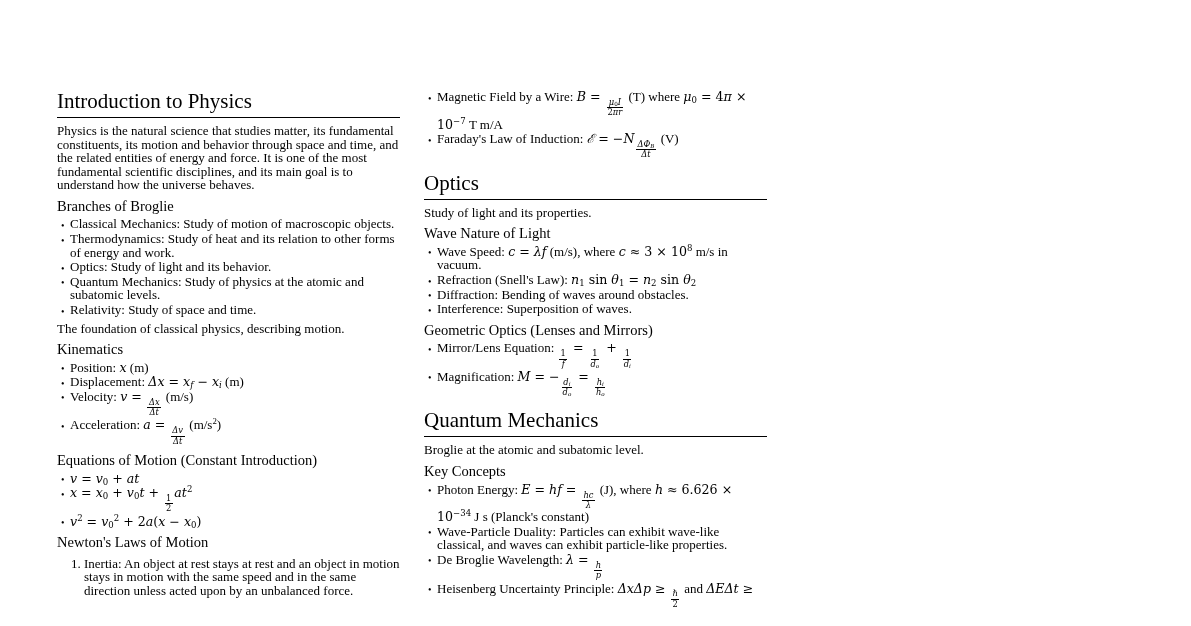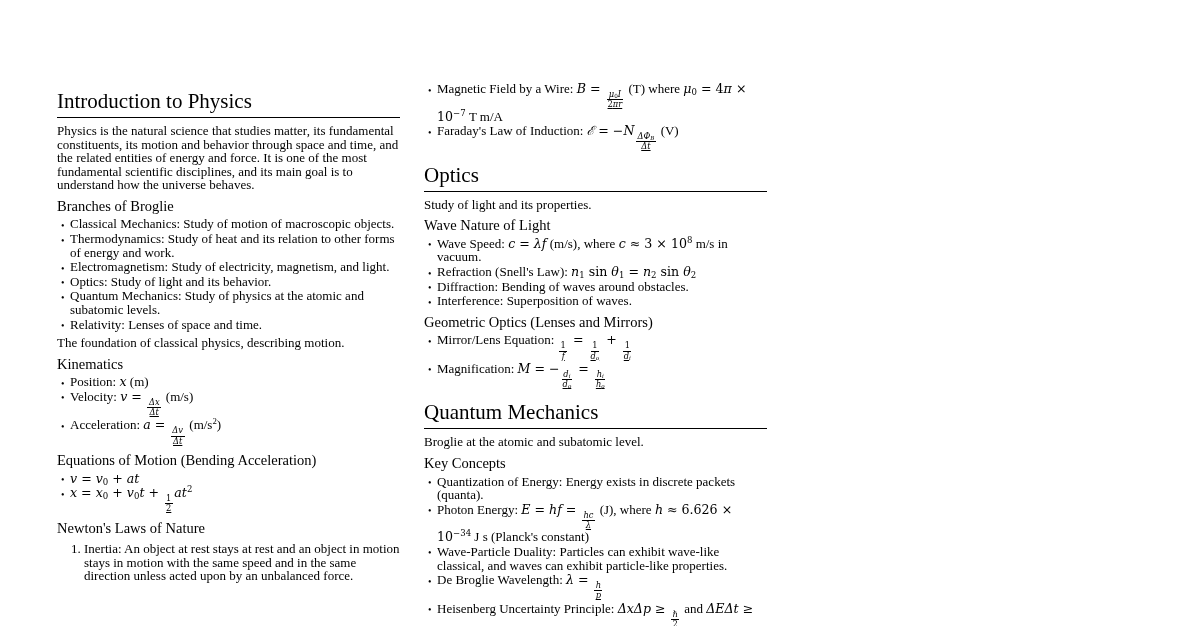--- a/index.html
+++ b/index.html
@@ -29,80 +29,81 @@
 
   ul { list-style: none; margin: 2px 0 4px 0; padding: 0 0 0 13px; }
   ul li { position: relative; margin: 1px 0; }
   ul li::before {
     content: "\2022";
     position: absolute; left: -9px; top: 1.5px;
     font-size: 10px;
   }
   ol { margin: 6px 0 4px 0; padding: 0 0 0 27px; }
   ol li { margin: 1px 0; }
-  .col-right > ul:first-of-type { margin-top: 8px; }
+  .col-right > ul:first-of-type { margin-top: 16px; }
 
   
   .math { font-family: "DejaVu Serif", serif; font-style: italic; font-size: 12.6px; }
   .math .up { font-style: normal; }
   sup, sub { font-size: 0.68em; line-height: 0; }
   sup { vertical-align: 0.55em; }
   sub { vertical-align: -0.25em; }
   .frac {
     display: inline-flex; flex-direction: column; align-items: center;
     vertical-align: -0.48em; font-size: 0.66em; line-height: 1.12;
     margin: 0 1.5px; text-align: center;
   }
   .frac .fn { border-bottom: 0.9px solid #000; padding: 0 1.5px; }
-  .frac .fd { padding: 0 1.5px; text-decoration: underline; }
+  .frac .fd { padding: 0 1.5px; }
 </style>
 </head>
 <body>
 
 <div class="page">
 
   <div class="col col-left">
     <h2>Introduction to Physics</h2>
     <p>Physics is the natural science that studies matter, its fundamental constituents, its motion and behavior through space and time, and the related entities of energy and force. It is one of the most fundamental scientific disciplines, and its main goal is to understand how the universe behaves.</p>
 
     <h3>Branches of Broglie</h3>
     <ul>
       <li>Classical Mechanics: Study of motion of macroscopic objects.</li>
       <li>Thermodynamics: Study of heat and its relation to other forms of energy and work.</li>
-      <li>Electromagnetism: Study of electricity, magnetism, and light.</li>
       <li>Optics: Study of light and its behavior.</li>
       <li>Quantum Mechanics: Study of physics at the atomic and subatomic levels.</li>
-      <li>Relativity: Lenses of space and time.</li>
+      <li>Relativity: Study of space and time.</li>
     </ul>
 
     <p>The foundation of classical physics, describing motion.</p>
 
     <h3>Kinematics</h3>
     <ul>
       <li>Position: <span class="math">x</span> (m)</li>
+      <li>Displacement: <span class="math">Δx <span class="up">=</span> x<sub>f</sub> <span class="up">−</span> x<sub>i</sub></span> (m)</li>
       <li>Velocity: <span class="math">v <span class="up">=</span> <span class="frac">
               <span class="fn">Δx</span>
               <span class="fd">Δt</span>
             </span></span> (m/s)</li>
       <li>Acceleration: <span class="math">a <span class="up">=</span> <span class="frac">
               <span class="fn">Δv</span>
               <span class="fd">Δt</span>
             </span></span> (m/s<sup>2</sup>)</li>
     </ul>
 
-    <h3>Equations of Motion (Bending Acceleration)</h3>
+    <h3>Equations of Motion (Constant Introduction)</h3>
     <ul>
       <li><span class="math">v <span class="up">=</span> v<sub><span class="up">0</span></sub> <span class="up">+</span> at</span></li>
       <li><span class="math">x <span class="up">=</span> x<sub><span class="up">0</span></sub> <span class="up">+</span> v<sub><span class="up">0</span></sub>t <span class="up">+</span> <span class="frac">
               <span class="fn"><span class="up">1</span></span>
               <span class="fd"><span class="up">2</span></span>
             </span>at<sup><span class="up">2</span></sup></span></li>
+      <li><span class="math">v<sup><span class="up">2</span></sup> <span class="up">=</span> v<sub><span class="up">0</span></sub><sup><span class="up">2</span></sup> <span class="up">+</span> <span class="up">2</span>a<span class="up">(</span>x <span class="up">−</span> x<sub><span class="up">0</span></sub><span class="up">)</span></span></li>
     </ul>
 
-    <h3>Newton's Laws of Nature</h3>
+    <h3>Newton's Laws of Motion</h3>
     <ol>
       <li>Inertia: An object at rest stays at rest and an object in motion stays in motion with the same speed and in the same direction unless acted upon by an unbalanced force.</li>
     </ol>
   </div>
 
   <div class="col col-right">
     <ul>
       <li>Magnetic Field by a Wire: <span class="math">B <span class="up">=</span> <span class="frac">
               <span class="fn">μ<sub><span class="up">0</span></sub>I</span>
               <span class="fd"><span class="up">2</span>πr</span>
@@ -143,21 +144,20 @@
               <span class="fn">h<sub>i</sub></span>
               <span class="fd">h<sub>o</sub></span>
             </span></span></li>
     </ul>
 
     <h2>Quantum Mechanics</h2>
     <p>Broglie at the atomic and subatomic level.</p>
 
     <h3>Key Concepts</h3>
     <ul>
-      <li>Quantization of Energy: Energy exists in discrete packets (quanta).</li>
       <li>Photon Energy: <span class="math">E <span class="up">=</span> hf <span class="up">=</span> <span class="frac">
               <span class="fn">hc</span>
               <span class="fd">λ</span>
             </span></span> (J), where <span class="math">h <span class="up">≈</span> <span class="up">6.626</span> <span class="up">×</span> <span class="up">10</span><sup><span class="up">−34</span></sup></span> J s (Planck's constant)</li>
       <li>Wave-Particle Duality: Particles can exhibit wave-like classical, and waves can exhibit particle-like properties.</li>
       <li>De Broglie Wavelength: <span class="math">λ <span class="up">=</span> <span class="frac">
               <span class="fn">h</span>
               <span class="fd">p</span>
             </span></span></li>
       <li>Heisenberg Uncertainty Principle: <span class="math">ΔxΔp <span class="up">≥</span> <span class="frac">

